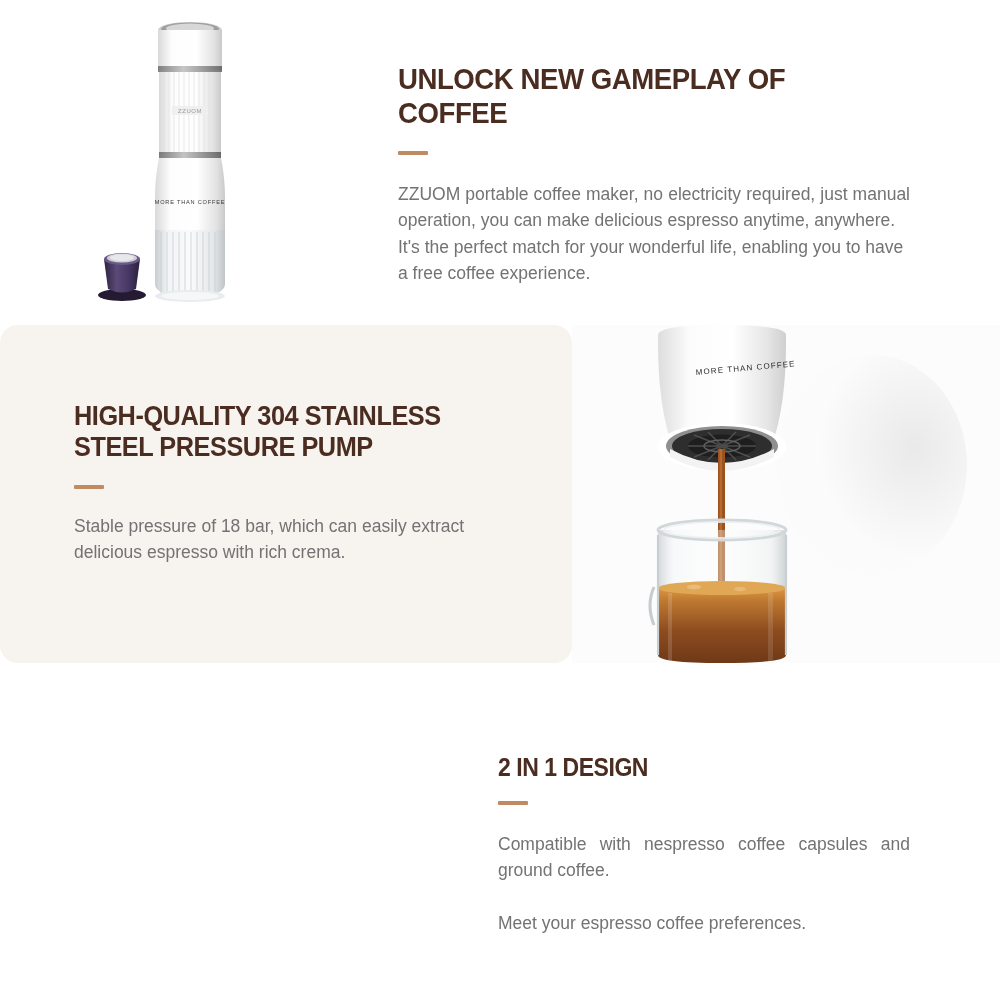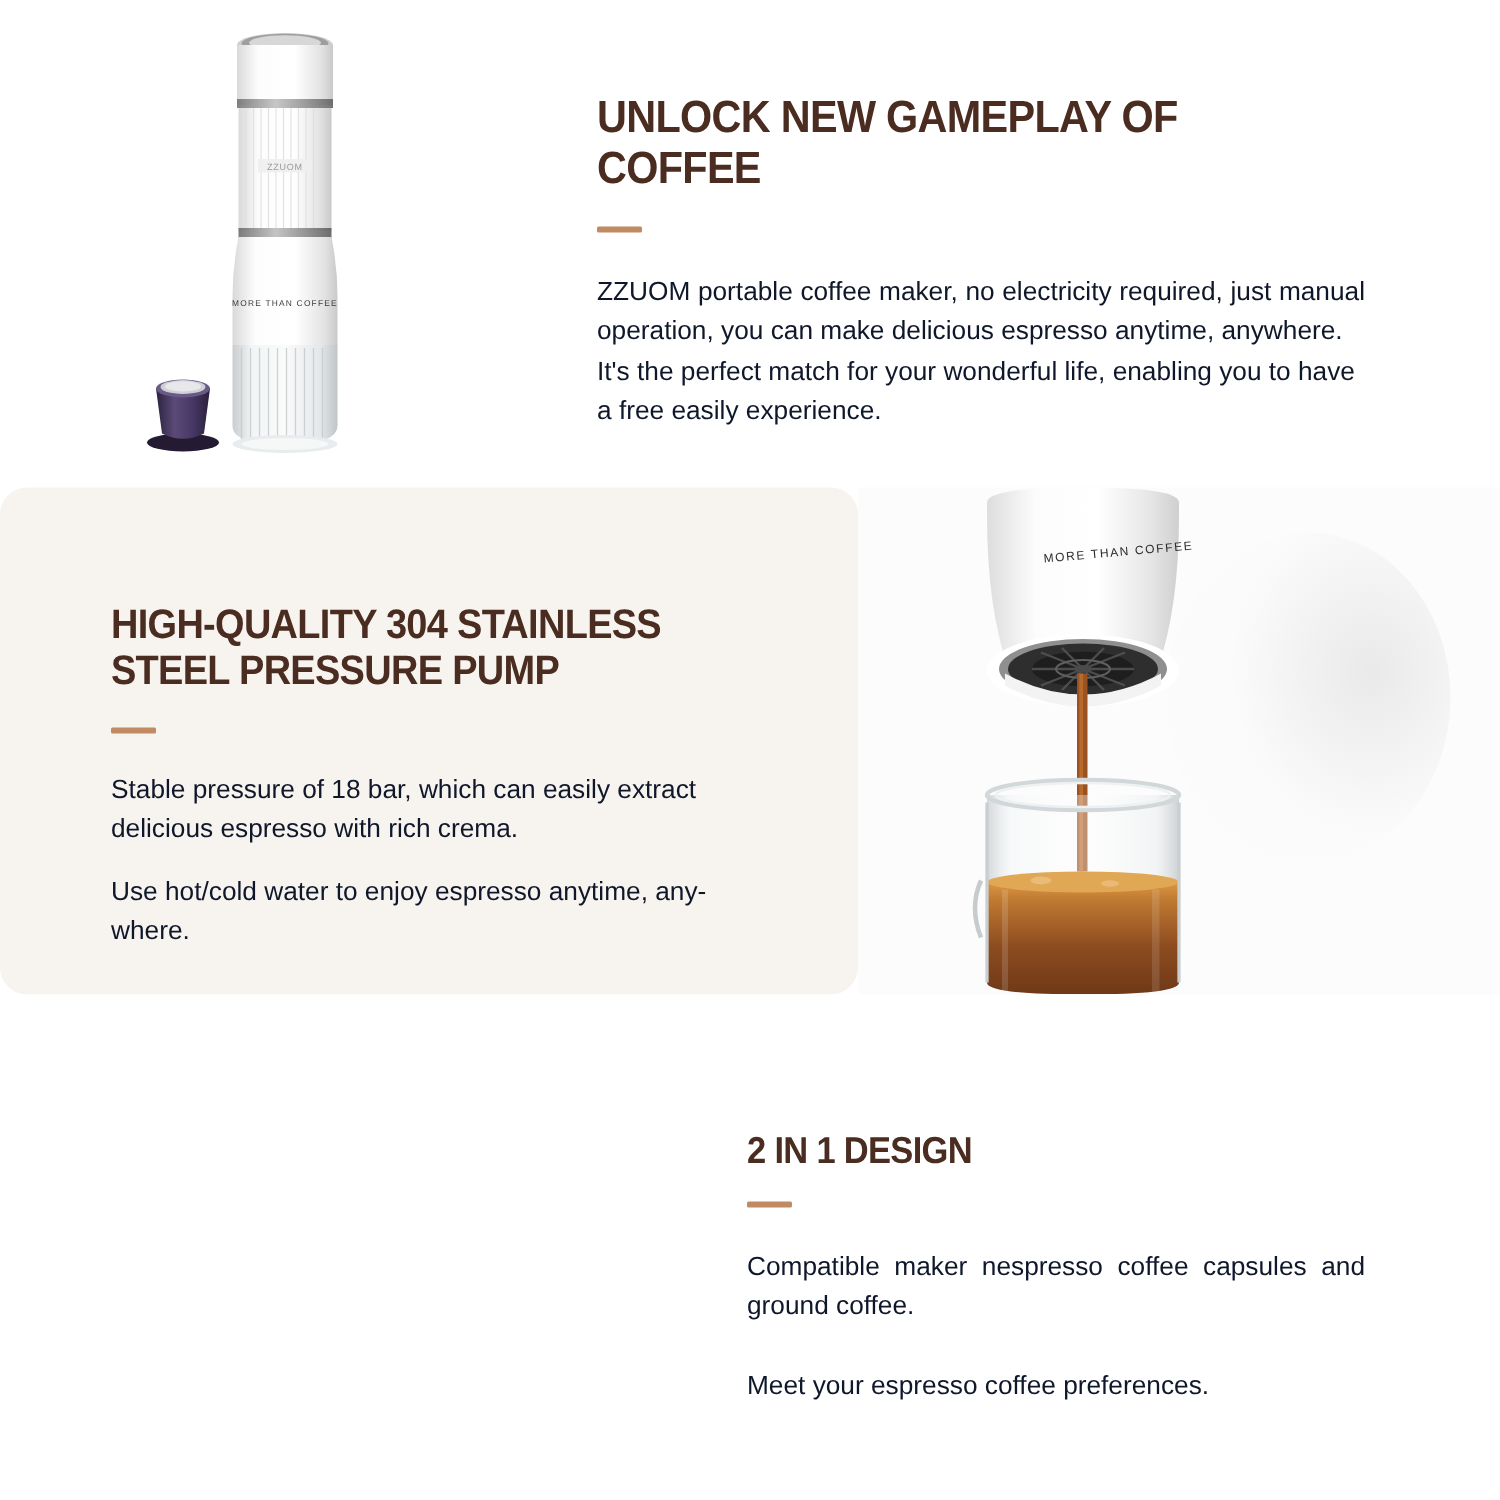--- a/index.html
+++ b/index.html
@@ -28,21 +28,21 @@
     transform: scaleX(0.92);
     transform-origin: left center;
   }
   .accent-dash {
     width: 30px;
     height: 4px;
     background: #c08a62;
     border-radius: 1px;
   }
   .body-text {
-    color: #0f172a;
+    color: #737373;
     font-size: 17.5px;
     line-height: 1.5;
     margin: 0;
     font-family: "Liberation Sans", sans-serif;
   }
   .body-text.justify { text-align: justify; }
 
   
   .sec1 {
     position: absolute;
@@ -194,31 +194,30 @@
           <ellipse cx="27" cy="250" rx="15" ry="4.6" fill="#cfcfd4"></ellipse>
           <ellipse cx="27" cy="249.6" rx="12" ry="3.4" fill="#e8e8ec"></ellipse>
         </g>
       </svg>
     </div>
 
     <div class="sec1-text">
       <h1 class="headline">UNLOCK NEW GAMEPLAY OF COFFEE</h1>
       <div class="accent-dash"></div>
       <p class="body-text justify">ZZUOM portable coffee maker, no electricity required, just manual operation, you can make delicious espresso anytime, anywhere.</p>
-      <p class="body-text">It's the perfect match for your wonderful life, enabling you to have a free easily experience.</p>
+      <p class="body-text">It's the perfect match for your wonderful life, enabling you to have a free coffee experience.</p>
     </div>
   </div>
 
   <div class="sec2-left">
     <div class="sec2-text">
       <h2 class="headline">HIGH-QUALITY 304 STAINLESS</h2>
       <h2 class="headline">STEEL PRESSURE PUMP</h2>
       <div class="accent-dash"></div>
       <p class="body-text">Stable pressure of 18 bar, which can easily extract delicious espresso with rich crema.</p>
-      <p class="body-text">Use hot/cold water to enjoy espresso anytime, any-where.</p>
     </div>
   </div>
 
   <div class="sec2-right">
     <svg width="428" height="338" viewBox="0 0 428 338">
       <defs>
         <linearGradient id="domeG" x1="0" y1="0" x2="1" y2="0">
           <stop offset="0%" stop-color="#dddddd"></stop>
           <stop offset="25%" stop-color="#fcfcfc"></stop>
           <stop offset="58%" stop-color="#ffffff"></stop>
@@ -290,18 +289,18 @@
         <path d="M82 262 Q74 280 82 300" stroke="#bcc2c4" stroke-width="3" fill="none" opacity="0.85"></path>
       </g>
     </svg>
   </div>
 
   <div class="sec3">
 
     <div class="sec3-text">
       <h2 class="headline">2 IN 1 DESIGN</h2>
       <div class="accent-dash"></div>
-      <p class="body-text justify">Compatible maker nespresso coffee capsules and ground coffee.</p>
+      <p class="body-text justify">Compatible with nespresso coffee capsules and ground coffee.</p>
       <p class="body-text">Meet your espresso coffee preferences.</p>
     </div>
   </div>
 
 </div>
 
 </body></html>

